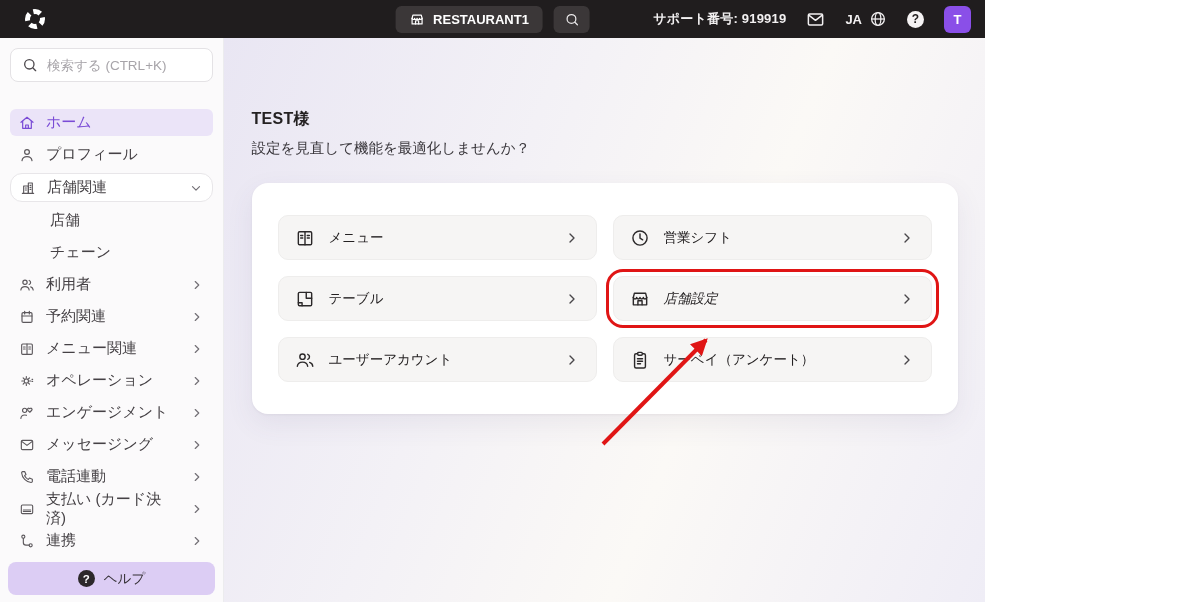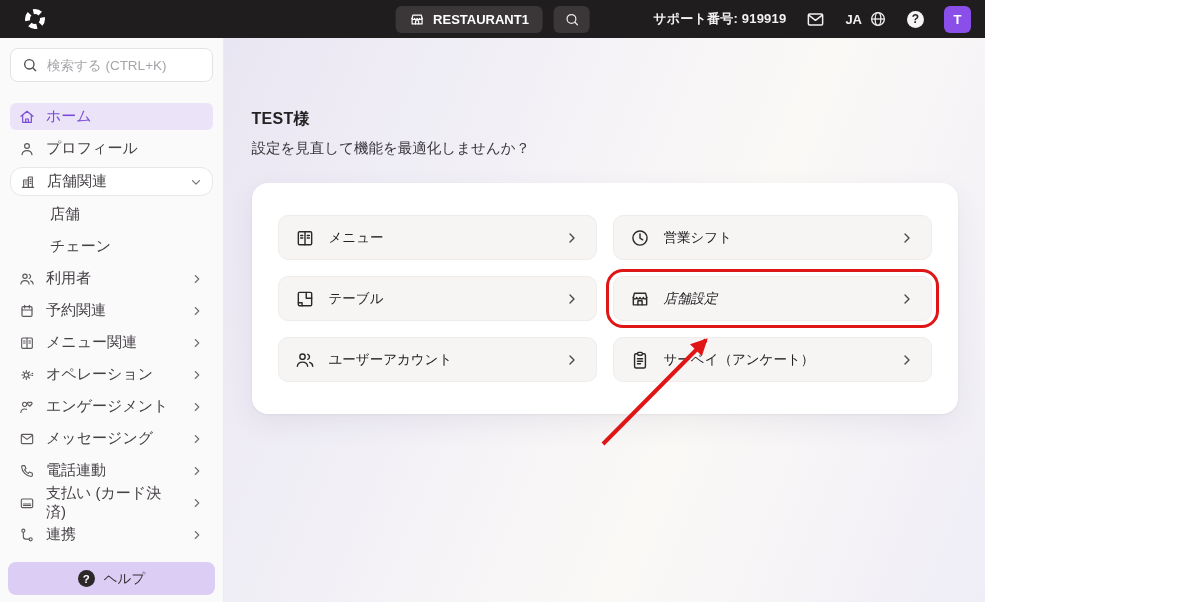--- a/index.html
+++ b/index.html
@@ -17,21 +17,21 @@
   .tb-icon { display:flex; align-items:center; justify-content:center; color:#f2f0f1; cursor:pointer; }
   .lang { display:flex; align-items:center; gap:7px; font-size:13px; font-weight:bold; cursor:pointer; }
   .help-circle { width:17px; height:17px; border-radius:50%; background:#f5f3f4; color:#232021; font-size:12px; font-weight:bold; display:flex; align-items:center; justify-content:center; cursor:pointer; }
   .avatar { width:27px; height:27px; border-radius:6px; background:#8a4fe8; color:#fff; font-size:13px; font-weight:bold; display:flex; align-items:center; justify-content:center; cursor:pointer; }
 
   
   .body { flex:1; display:flex; min-height:0; }
 
   
   .sidebar { position:relative; width:224px; flex:0 0 224px; background:#fbfafb; border-right:1px solid #ececee; padding:10px 10px 0 10px; }
-  .side-search { display:flex; align-items:center; gap:9px; height:34px; background:#fff; border:1px solid #e4e2e5; border-radius:8px; padding:0 11px; margin-bottom:21px; cursor:text; }
+  .side-search { display:flex; align-items:center; gap:9px; height:34px; background:#fff; border:1px solid #e4e2e5; border-radius:8px; padding:0 11px; margin-bottom:27px; cursor:text; }
   .side-search input { border:none; outline:none; flex:1; font-size:13.5px; color:#3a373b; background:transparent; font-family:inherit; }
   .side-search input::placeholder { color:#a7a4a9; }
   .nav-item { display:flex; align-items:center; gap:11px; height:27px; padding:0 9px; border-radius:6px; font-size:15px; color:#454145; margin-bottom:5px; cursor:pointer; }
   .nav-item .nicon { display:flex; color:#5c585c; }
   .nav-item .chev { margin-left:auto; color:#737076; display:flex; }
   .nav-item.active { background:#ebe4f8; color:#7a4bd6; }
   .nav-item.active .nicon { color:#7a4bd6; }
   .nav-item.group { background:#fff; border:1px solid #e8e6e9; border-radius:12px; height:29px; }
   .nav-item.child { padding-left:40px; }
   .help-btn { position:absolute; left:8px; right:8px; bottom:7px; height:33px; background:#dccdf4; border:none; border-radius:8px; display:flex; align-items:center; justify-content:center; gap:9px; font-size:13.5px; color:#332f33; font-family:inherit; cursor:pointer; }

